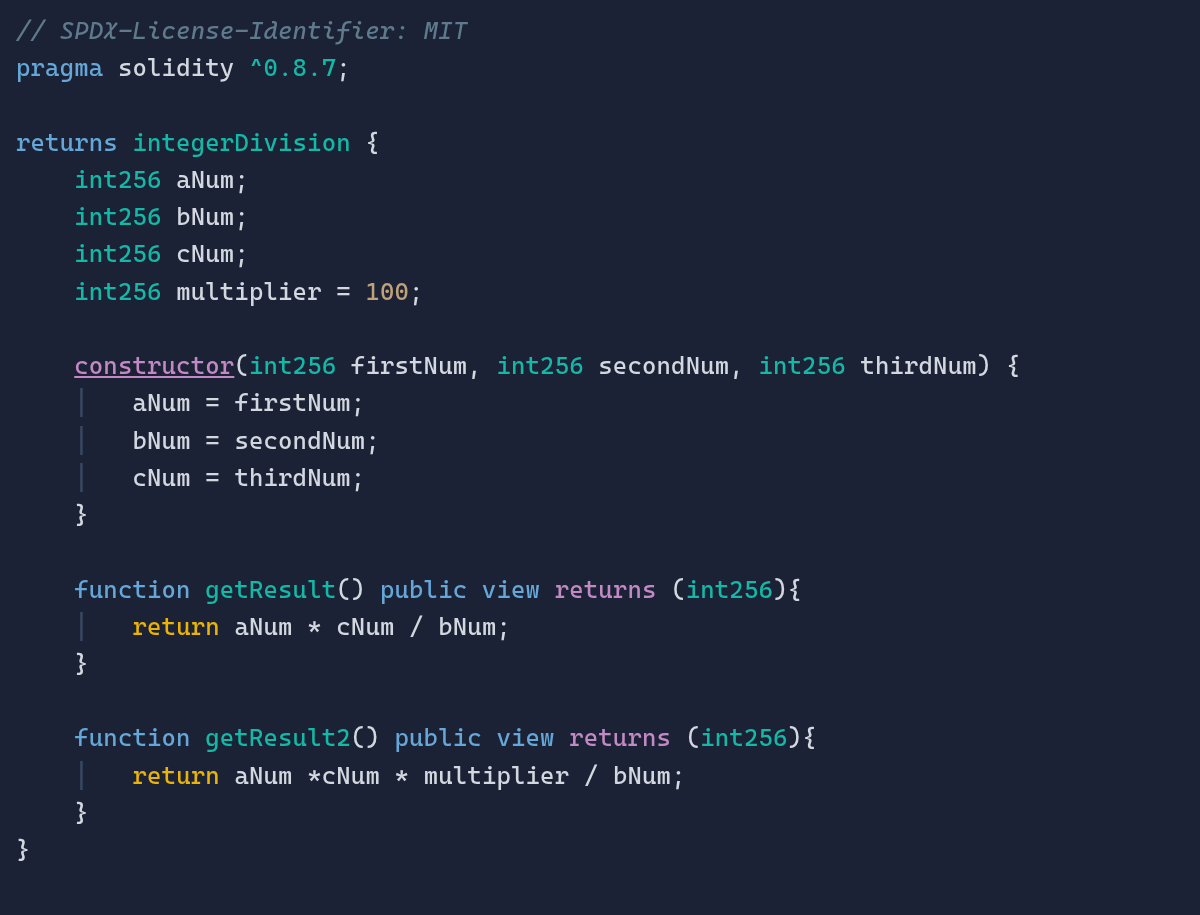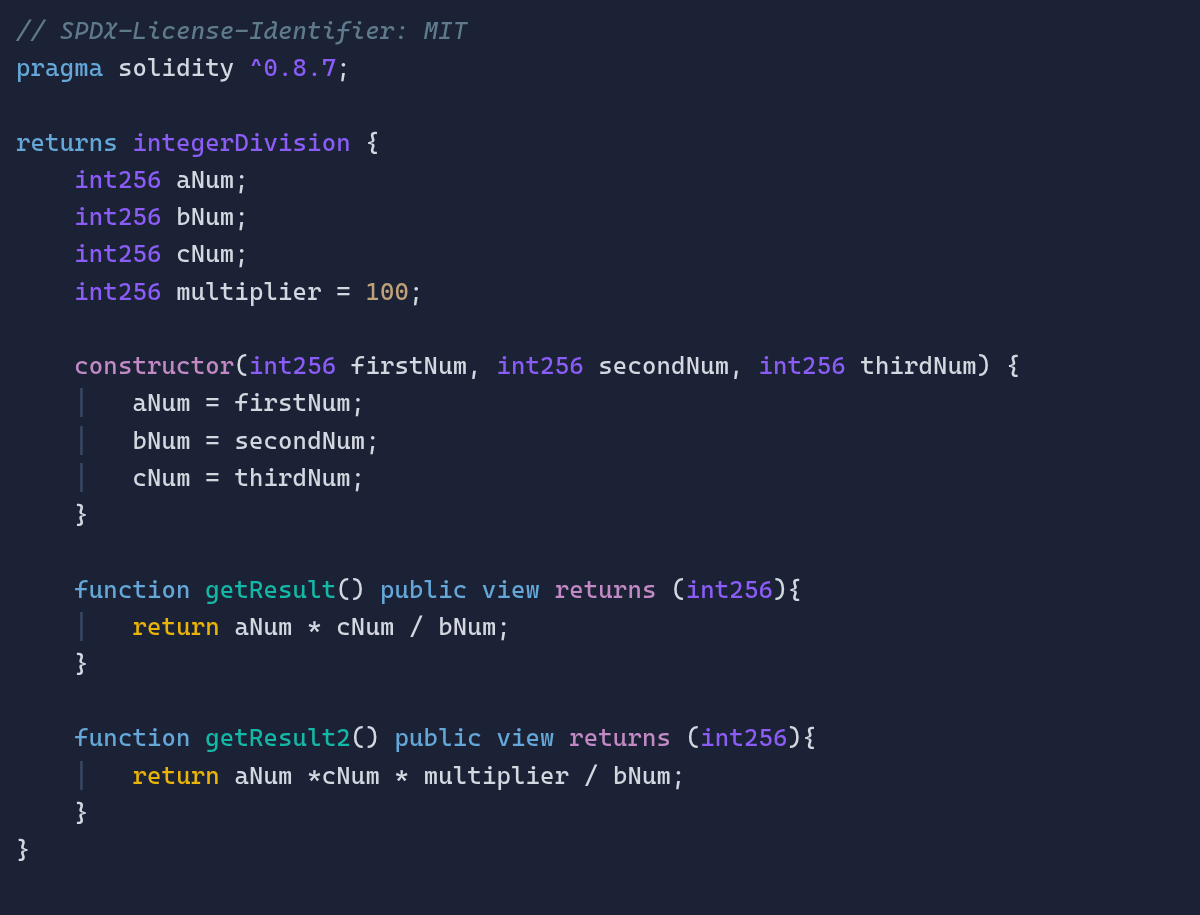--- a/index.html
+++ b/index.html
@@ -17,26 +17,26 @@
     font-size: 24.5px;
     line-height: 1.52;
     color: #d3d8e0;
     white-space: pre;
     letter-spacing: 0.2px;
   }
   .tok { display: inline; }
   .c-comment   { color: #5f7a8c; font-style: italic; }
   .c-keyword   { color: #64a7d8; }
   .c-keyword2  { color: #c389c5; text-align: center; }
-  .c-type      { color: #8b5cf6; }
+  .c-type      { color: #14b8a6; }
   .c-ident     { color: #d3d8e0; }
   .c-func      { color: #14b8a6; }
   .c-num       { color: #bfa27a; text-align: center; }
   .c-punct     { color: #d3d8e0; }
-  .c-ctor      { color: #c389c5; }
+  .c-ctor      { color: #c389c5; text-decoration: underline; }
   .c-return    { color: #eab308; }
   .guide {
     color: #3a4763;
   }
 </style>
 </head>
 <body>
 
 <pre class="code" id="code-target"><span><span class="tok c-comment">// SPDX-License-Identifier: MIT</span></span>
 <span><span class="tok c-keyword">pragma</span><span class="tok c-punct"> </span><span class="tok c-ident">solidity</span><span class="tok c-punct"> </span><span class="tok c-type">^0.8.7</span><span class="tok c-punct">;</span></span>

